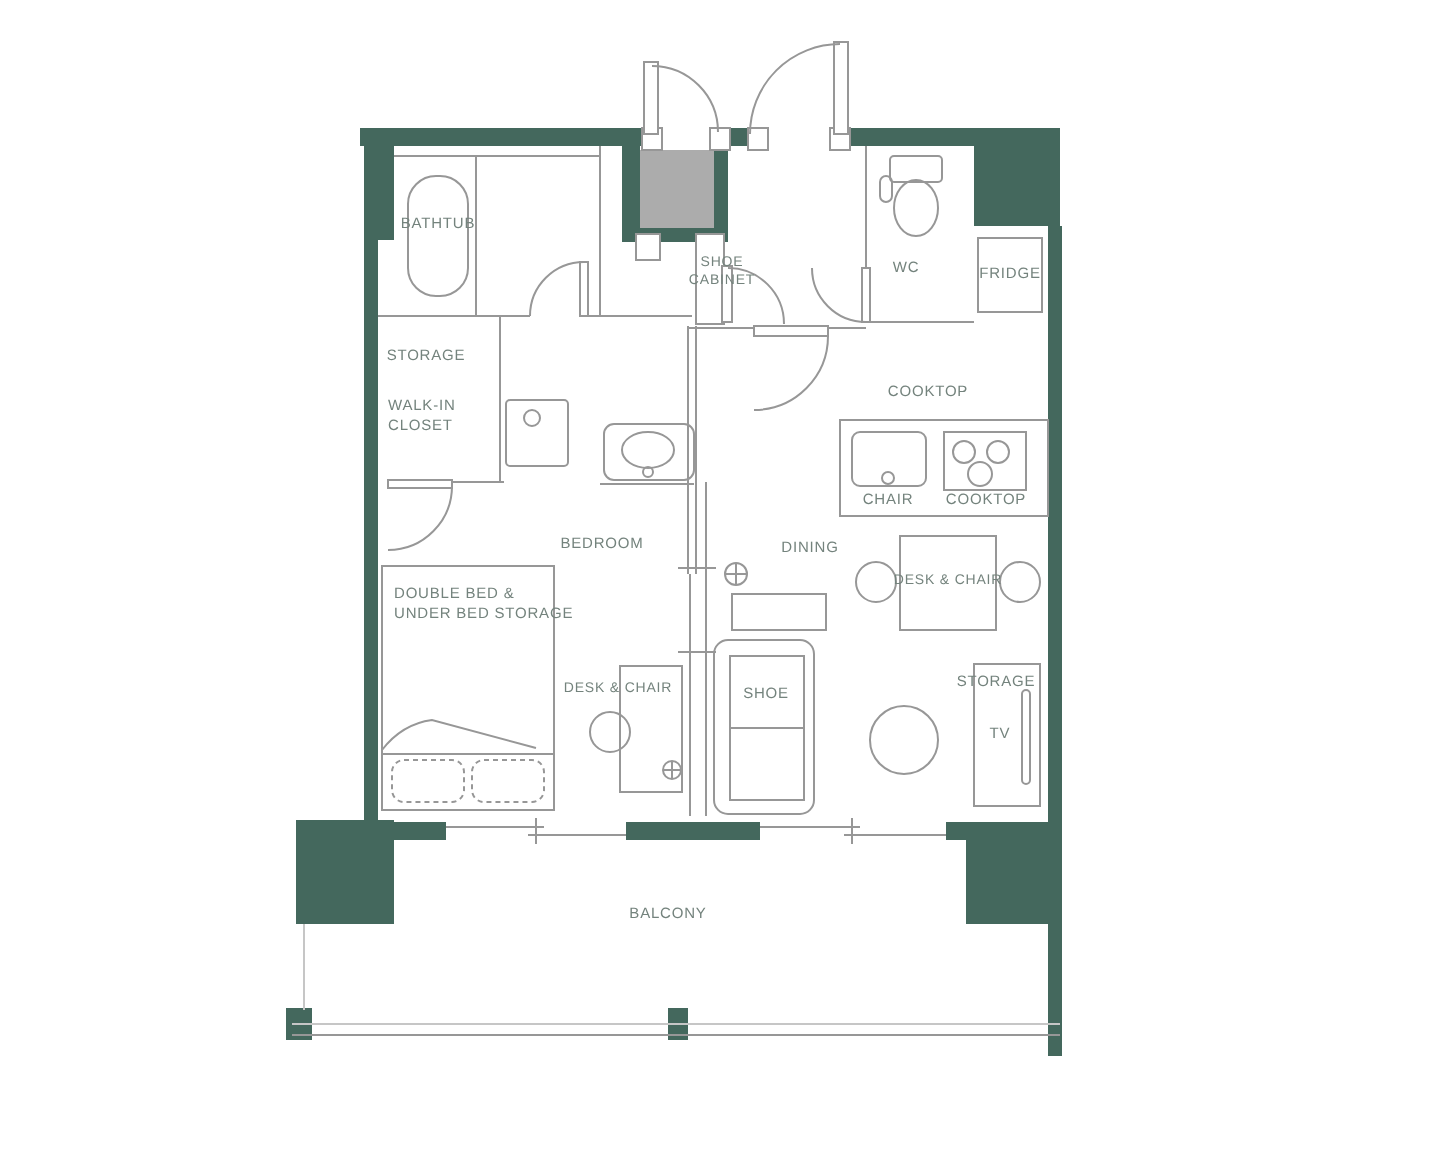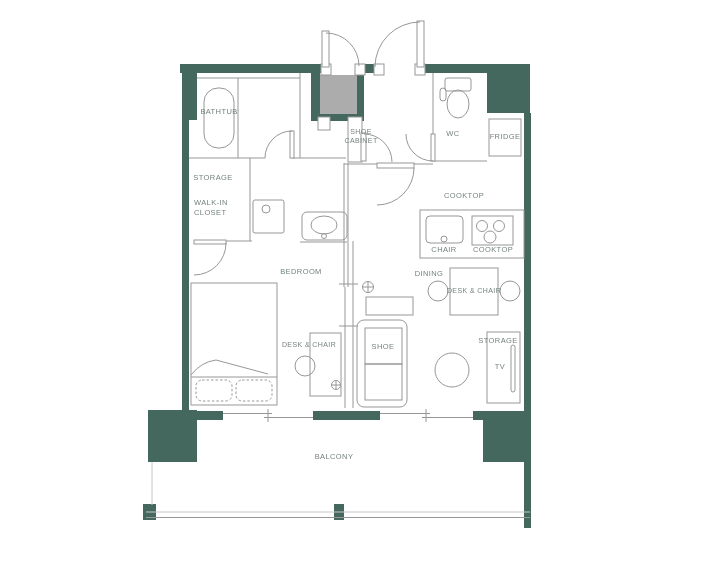--- a/index.html
+++ b/index.html
@@ -211,21 +211,23 @@
   <div class="lbl c" style="left:213px;top:178px">STORAGE</div>
   <div class="lbl" style="left:194px;top:198px">WALK-IN
 CLOSET</div>
   <div class="lbl c2" style="left:361px;top:136px;line-height:9px;font-size:7px">SHOE
 CABINET</div>
   <div class="lbl c" style="left:453px;top:134px">WC</div>
   <div class="lbl c" style="left:505px;top:137px">FRIDGE</div>
   <div class="lbl c" style="left:464px;top:196px">COOKTOP</div>
   <div class="lbl c" style="left:444px;top:250px">CHAIR</div>
   <div class="lbl c" style="left:493px;top:250px">COOKTOP</div>
-  <div class="lbl c" style="left:429px;top:274px">DINING</div>
+  <div class="lbl c" style="left:405px;top:274px">DINING</div>
   <div class="lbl c" style="left:474px;top:291px;font-size:7px">DESK &amp; CHAIR</div>
   <div class="lbl c" style="left:301px;top:272px">BEDROOM</div>
+  <div class="lbl" style="left:197px;top:292px">DOUBLE BED &amp;
+UNDER BED STORAGE</div>
   <div class="lbl c" style="left:309px;top:345px;font-size:7px">DESK &amp; CHAIR</div>
   <div class="lbl c" style="left:383px;top:347px">SHOE</div>
   <div class="lbl c" style="left:498px;top:341px">STORAGE</div>
   <div class="lbl c" style="left:500px;top:367px">TV</div>
   <div class="lbl c" style="left:334px;top:457px">BALCONY</div>
 </div>
 
 </body></html>

